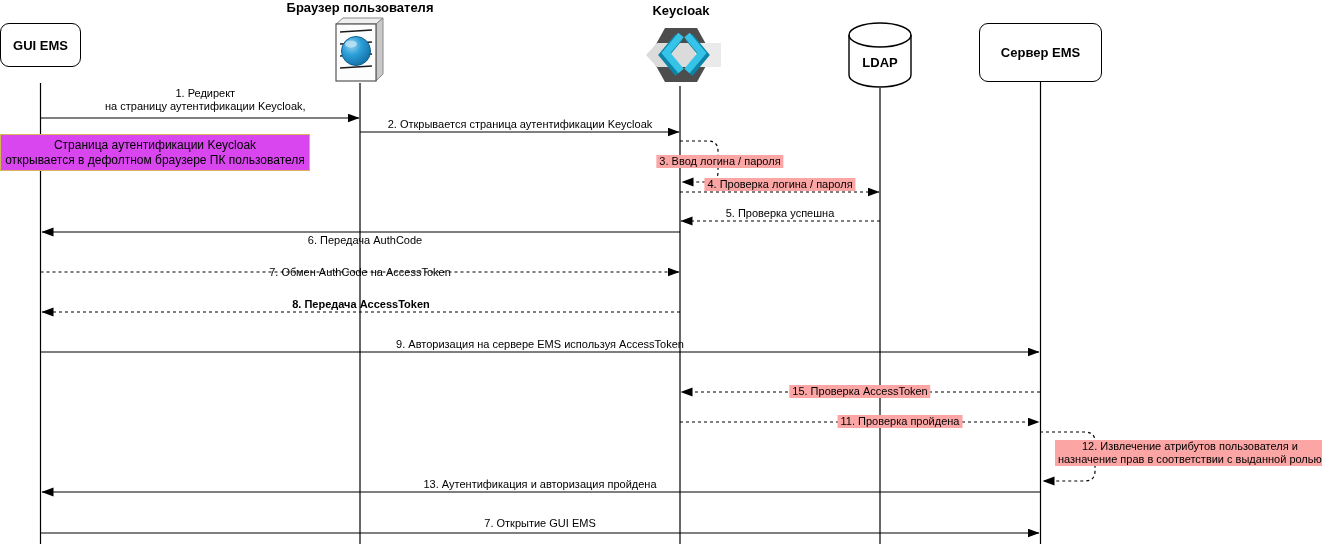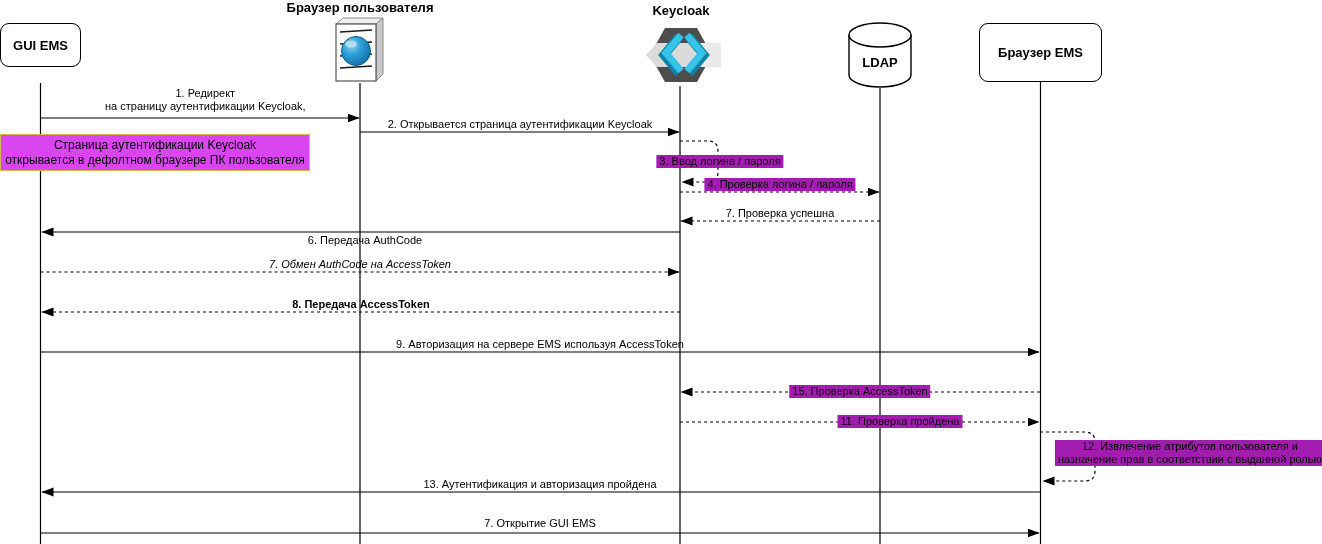--- a/index.html
+++ b/index.html
@@ -18,21 +18,21 @@
   }
   .actor-label{
     position:absolute;transform:translateX(-50%);
     font-weight:bold;font-size:13px;white-space:nowrap;
   }
   
   .msg{
     position:absolute;font-size:11px;line-height:13px;white-space:pre;text-align:center;
   }
   .msg.c{transform:translateX(-50%);}
-  .msg.bg{background:#a21caf;padding:0 3px;}
+  .msg.bg{background:#fca5a5;padding:0 3px;}
   
   .note{
     position:absolute;left:0px;top:134px;width:310px;height:37px;
     box-sizing:border-box;background:#d946ef;border:1px solid #D6B656;
     font-size:12px;line-height:15px;text-align:center;white-space:pre;
     display:flex;align-items:center;justify-content:center;
   }
 </style>
 </head>
 <body>
@@ -108,34 +108,34 @@
     <path d="M42,11 L57,29 L42,47" fill="none" stroke="#35C4E8" stroke-width="7"></path>
   </svg>
 
   <div class="actor-box" style="left:0px;top:23px;width:81px;height:44px;">
     <span>GUI EMS</span>
   </div>
   <div class="actor-label" style="left:360px;top:0px;">Браузер пользователя</div>
   <div class="actor-label" style="left:681px;top:3px;">Keycloak</div>
   <div class="actor-label" style="left:880px;top:55px;">LDAP</div>
   <div class="actor-box" style="left:979px;top:23px;width:123px;height:59px;">
-    <span>Браузер EMS</span>
+    <span>Сервер EMS</span>
   </div>
 
   <div class="note">Страница аутентификации Keycloak
 открывается в дефолтном браузере ПК пользователя</div>
 
   <div class="msg" style="left:105px;top:87px;">1. Редирект
 на страницу аутентификации Keycloak,</div>
   <div class="msg c" style="left:520px;top:118px;">2. Открывается страница аутентификации Keycloak</div>
   <div class="msg c bg" style="left:720px;top:155px;">3. Ввод логина / пароля</div>
   <div class="msg c bg" style="left:780px;top:178px;">4. Проверка логина / пароля</div>
-  <div class="msg c" style="left:780px;top:207px;">7. Проверка успешна</div>
+  <div class="msg c" style="left:780px;top:207px;">5. Проверка успешна</div>
   <div class="msg c" style="left:365px;top:218px;margin-top:16px;">6. Передача AuthCode</div>
-  <div class="msg c" style="left:360px;top:258px;font-style:italic;">7. Обмен AuthCode на AccessToken</div>
+  <div class="msg c" style="left:360px;top:266px;">7. Обмен AuthCode на AccessToken</div>
   <div class="msg c" style="left:361px;top:298px;font-weight:bold;">8. Передача AccessToken</div>
   <div class="msg c" style="left:540px;top:338px;">9. Авторизация на сервере EMS используя AccessToken</div>
   <div class="msg c bg" style="left:860px;top:385px;">15. Проверка AccessToken</div>
   <div class="msg c bg" style="left:900px;top:415px;">11. Проверка пройдена</div>
   <div class="msg bg" style="left:1055px;top:440px;">12. Извлечение атрибутов пользователя и
 назначение прав в соответствии с выданной ролью</div>
   <div class="msg c" style="left:540px;top:478px;">13. Аутентификация и авторизация пройдена</div>
   <div class="msg c" style="left:540px;top:517px;">7. Открытие GUI EMS</div>
 
 </div>

